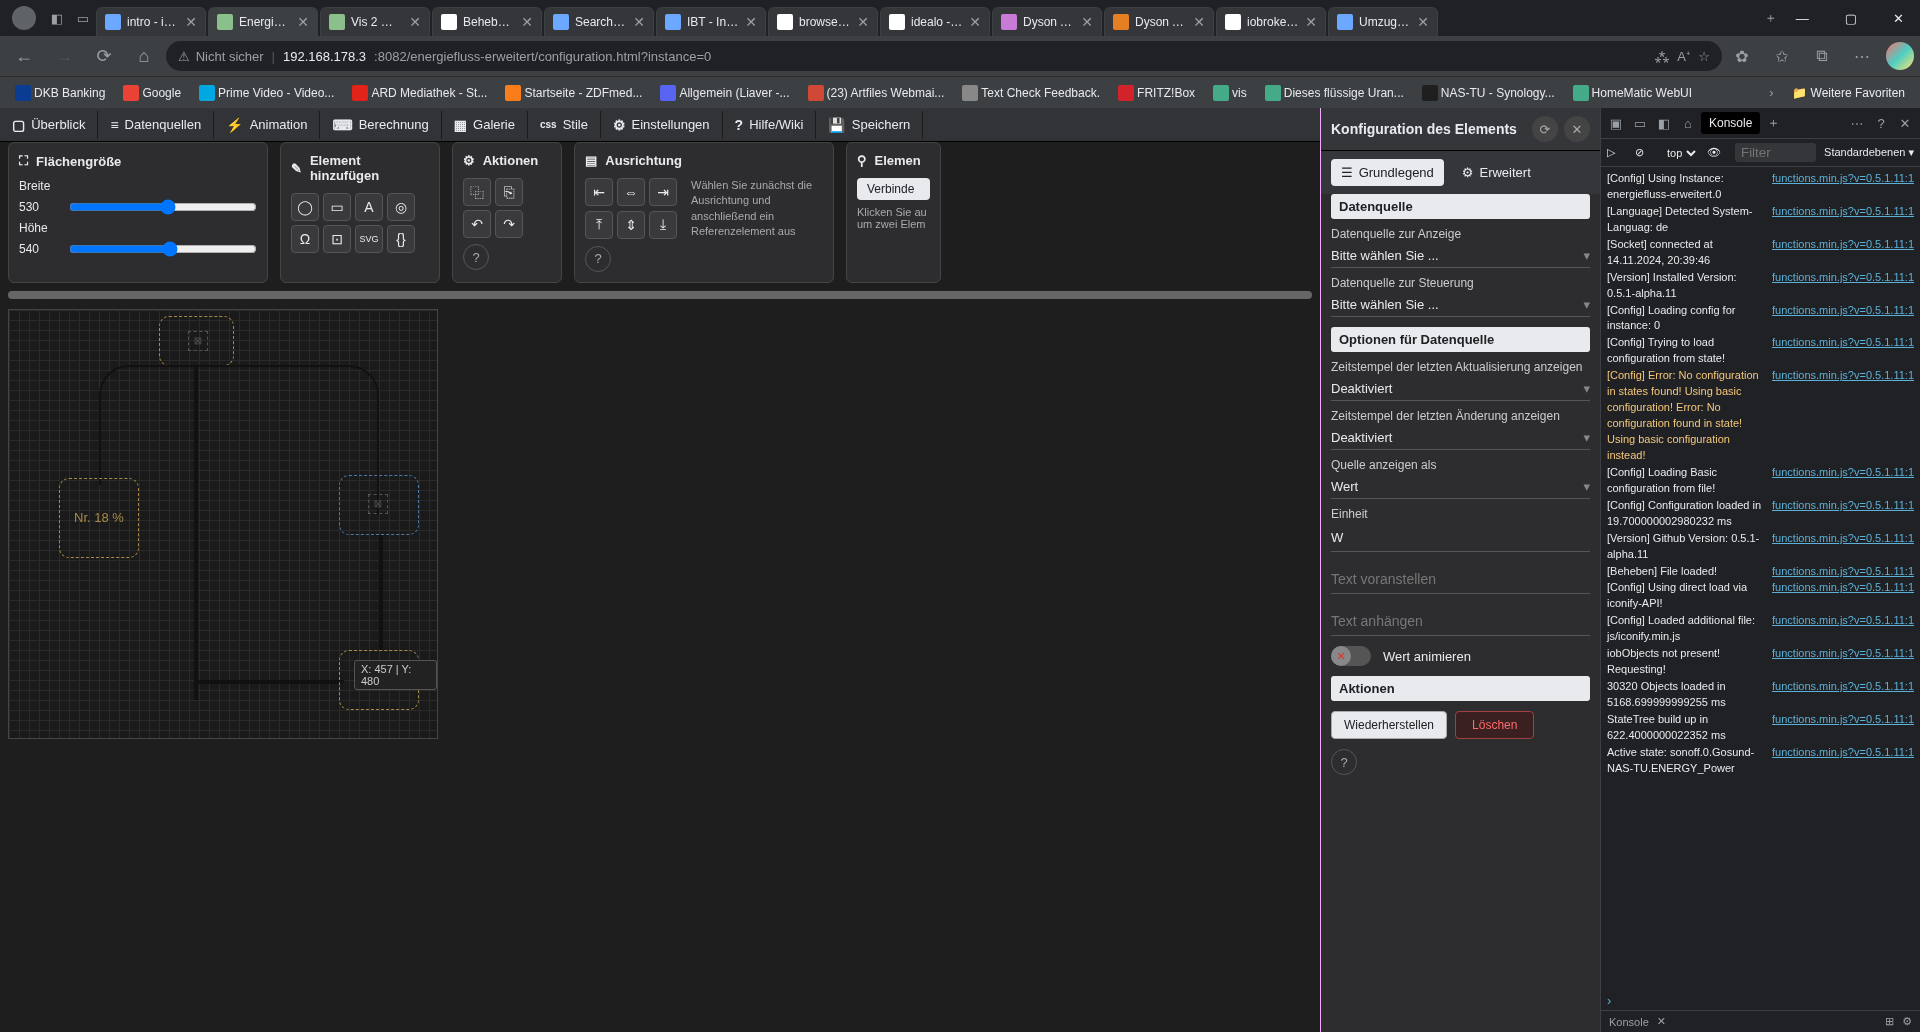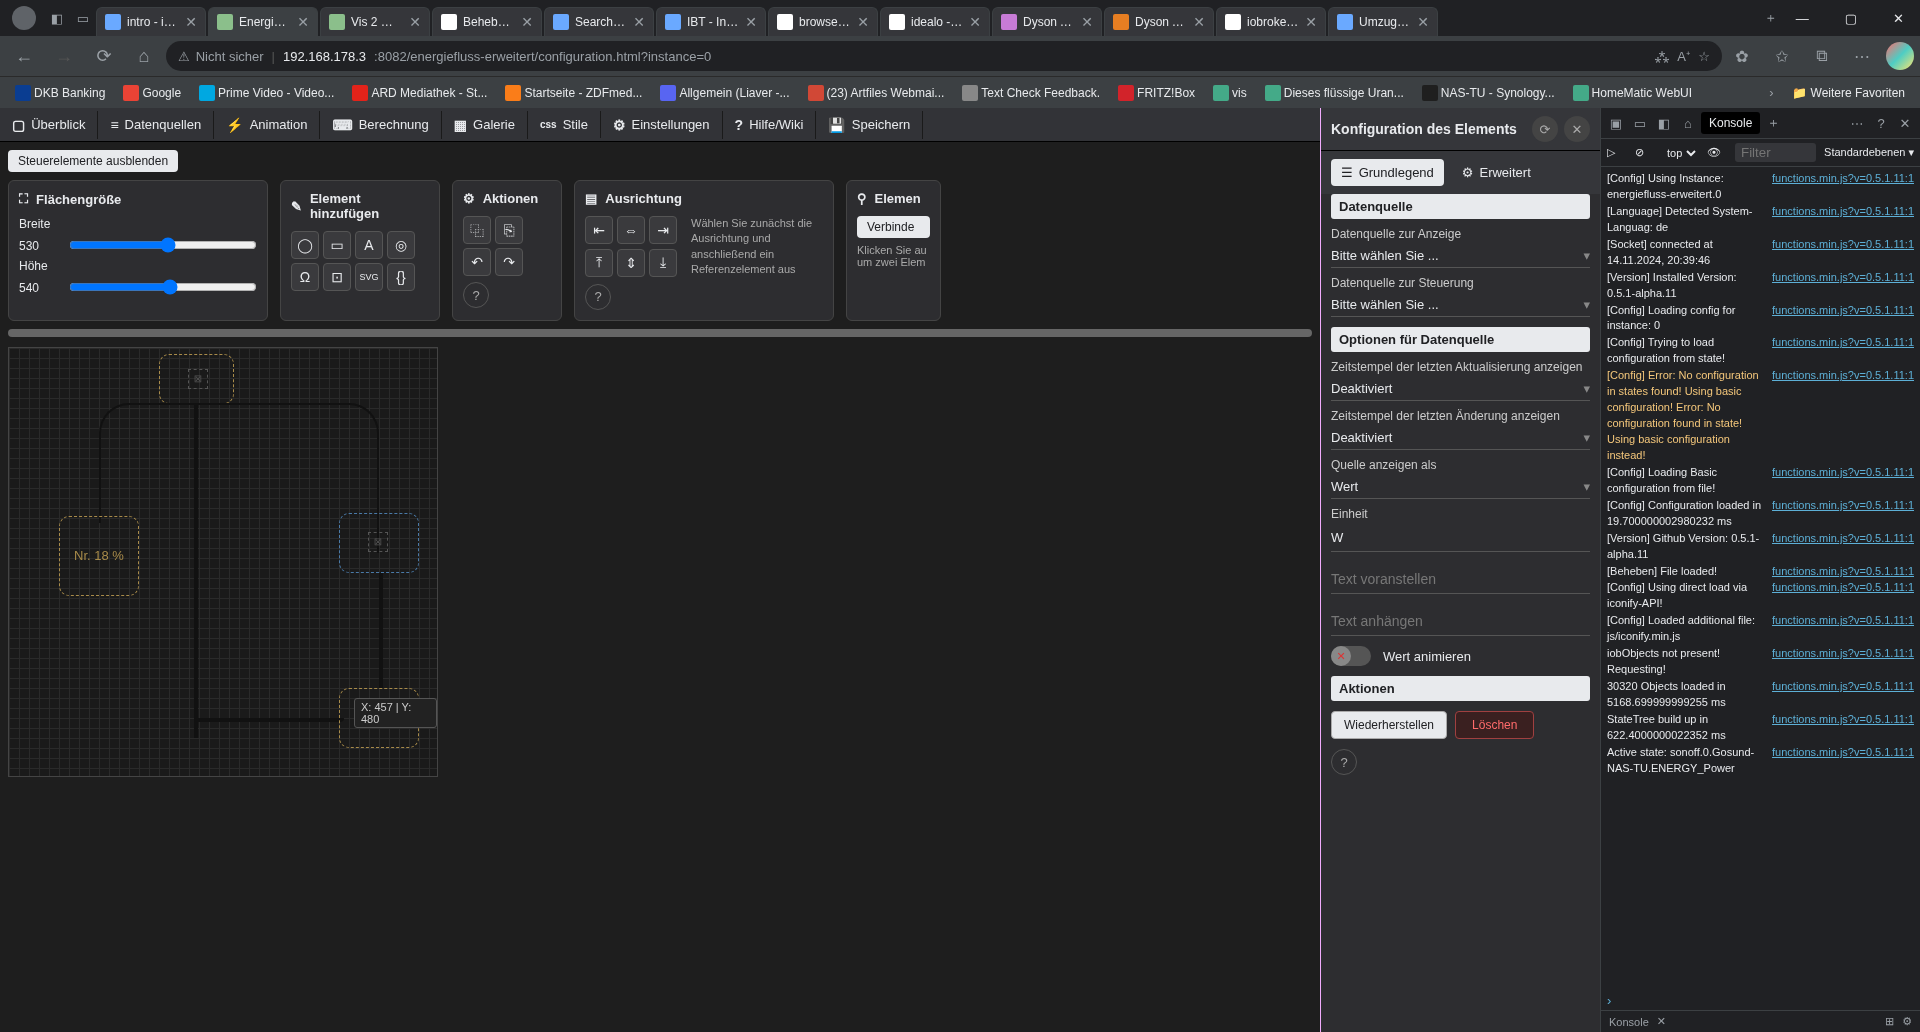--- a/index.html
+++ b/index.html
@@ -49,21 +49,21 @@
 
 
 .panels{display:flex;gap:12px;padding:0 8px 8px;}
 .panel{background:#2d2d30;border:1px solid #444;border-radius:6px;padding:10px;}
 .panel-header{display:flex;align-items:center;gap:8px;font-size:13px;font-weight:600;margin-bottom:10px;}
 .panel-size{width:260px;}
 .panel-add{width:160px;}
 .panel-actions{width:110px;}
 .panel-align{width:260px;}
 .panel-connect{width:95px;}
-.panel-size .row{display:flex;align-items:flex-end;gap:10px;margin-bottom:6px;font-size:12px;}
+.panel-size .row{display:flex;align-items:center;gap:10px;margin-bottom:6px;font-size:12px;}
 .panel-size .row label{width:40px;}
 .panel-size .row .val{width:40px;color:#e8eaed;}
 .panel-size input[type=range]{flex:1;}
 .btn-grid{display:flex;flex-wrap:wrap;gap:4px;}
 .gbtn{width:28px;height:28px;border:1px solid #555;border-radius:4px;display:flex;align-items:center;justify-content:center;font-size:14px;color:#e8eaed;background:#3a3a3d;}
 .panel-align .align-content{display:flex;gap:10px;}
 .panel-align .hint{font-size:11px;color:#aaa;line-height:1.4;flex:1;}
 .help-icon{width:26px;height:26px;border:1px solid #555;border-radius:50%;display:flex;align-items:center;justify-content:center;margin-top:6px;font-size:13px;color:#aaa;}
 .panel-connect .btn-connect{background:#e8eaed;color:#202124;padding:4px 10px;border-radius:4px;font-size:12px;}
 .panel-connect .hint{font-size:11px;color:#aaa;margin-top:6px;}
@@ -329,23 +329,20 @@
           <div class="tool-btn">
             <span style="font-size:14px;font-weight:bold;">?</span>
             <span>Hilfe/Wiki</span>
           </div>
           <div class="tool-btn">
             <span style="font-size:14px;font-weight:bold;">💾</span>
             <span>Speichern</span>
           </div>
         </div>
 
-      <div class="control-toggle">
-        <span class="toggle-badge">Steuerelemente ausblenden</span>
-      </div>
 
       <div class="panels">
         <div class="panel panel-size">
           <div class="panel-header">
               <span>⛶</span>
               <span>Flächengröße</span>
             </div>
           <div class="row">
               <label>Breite</label>
             </div>

